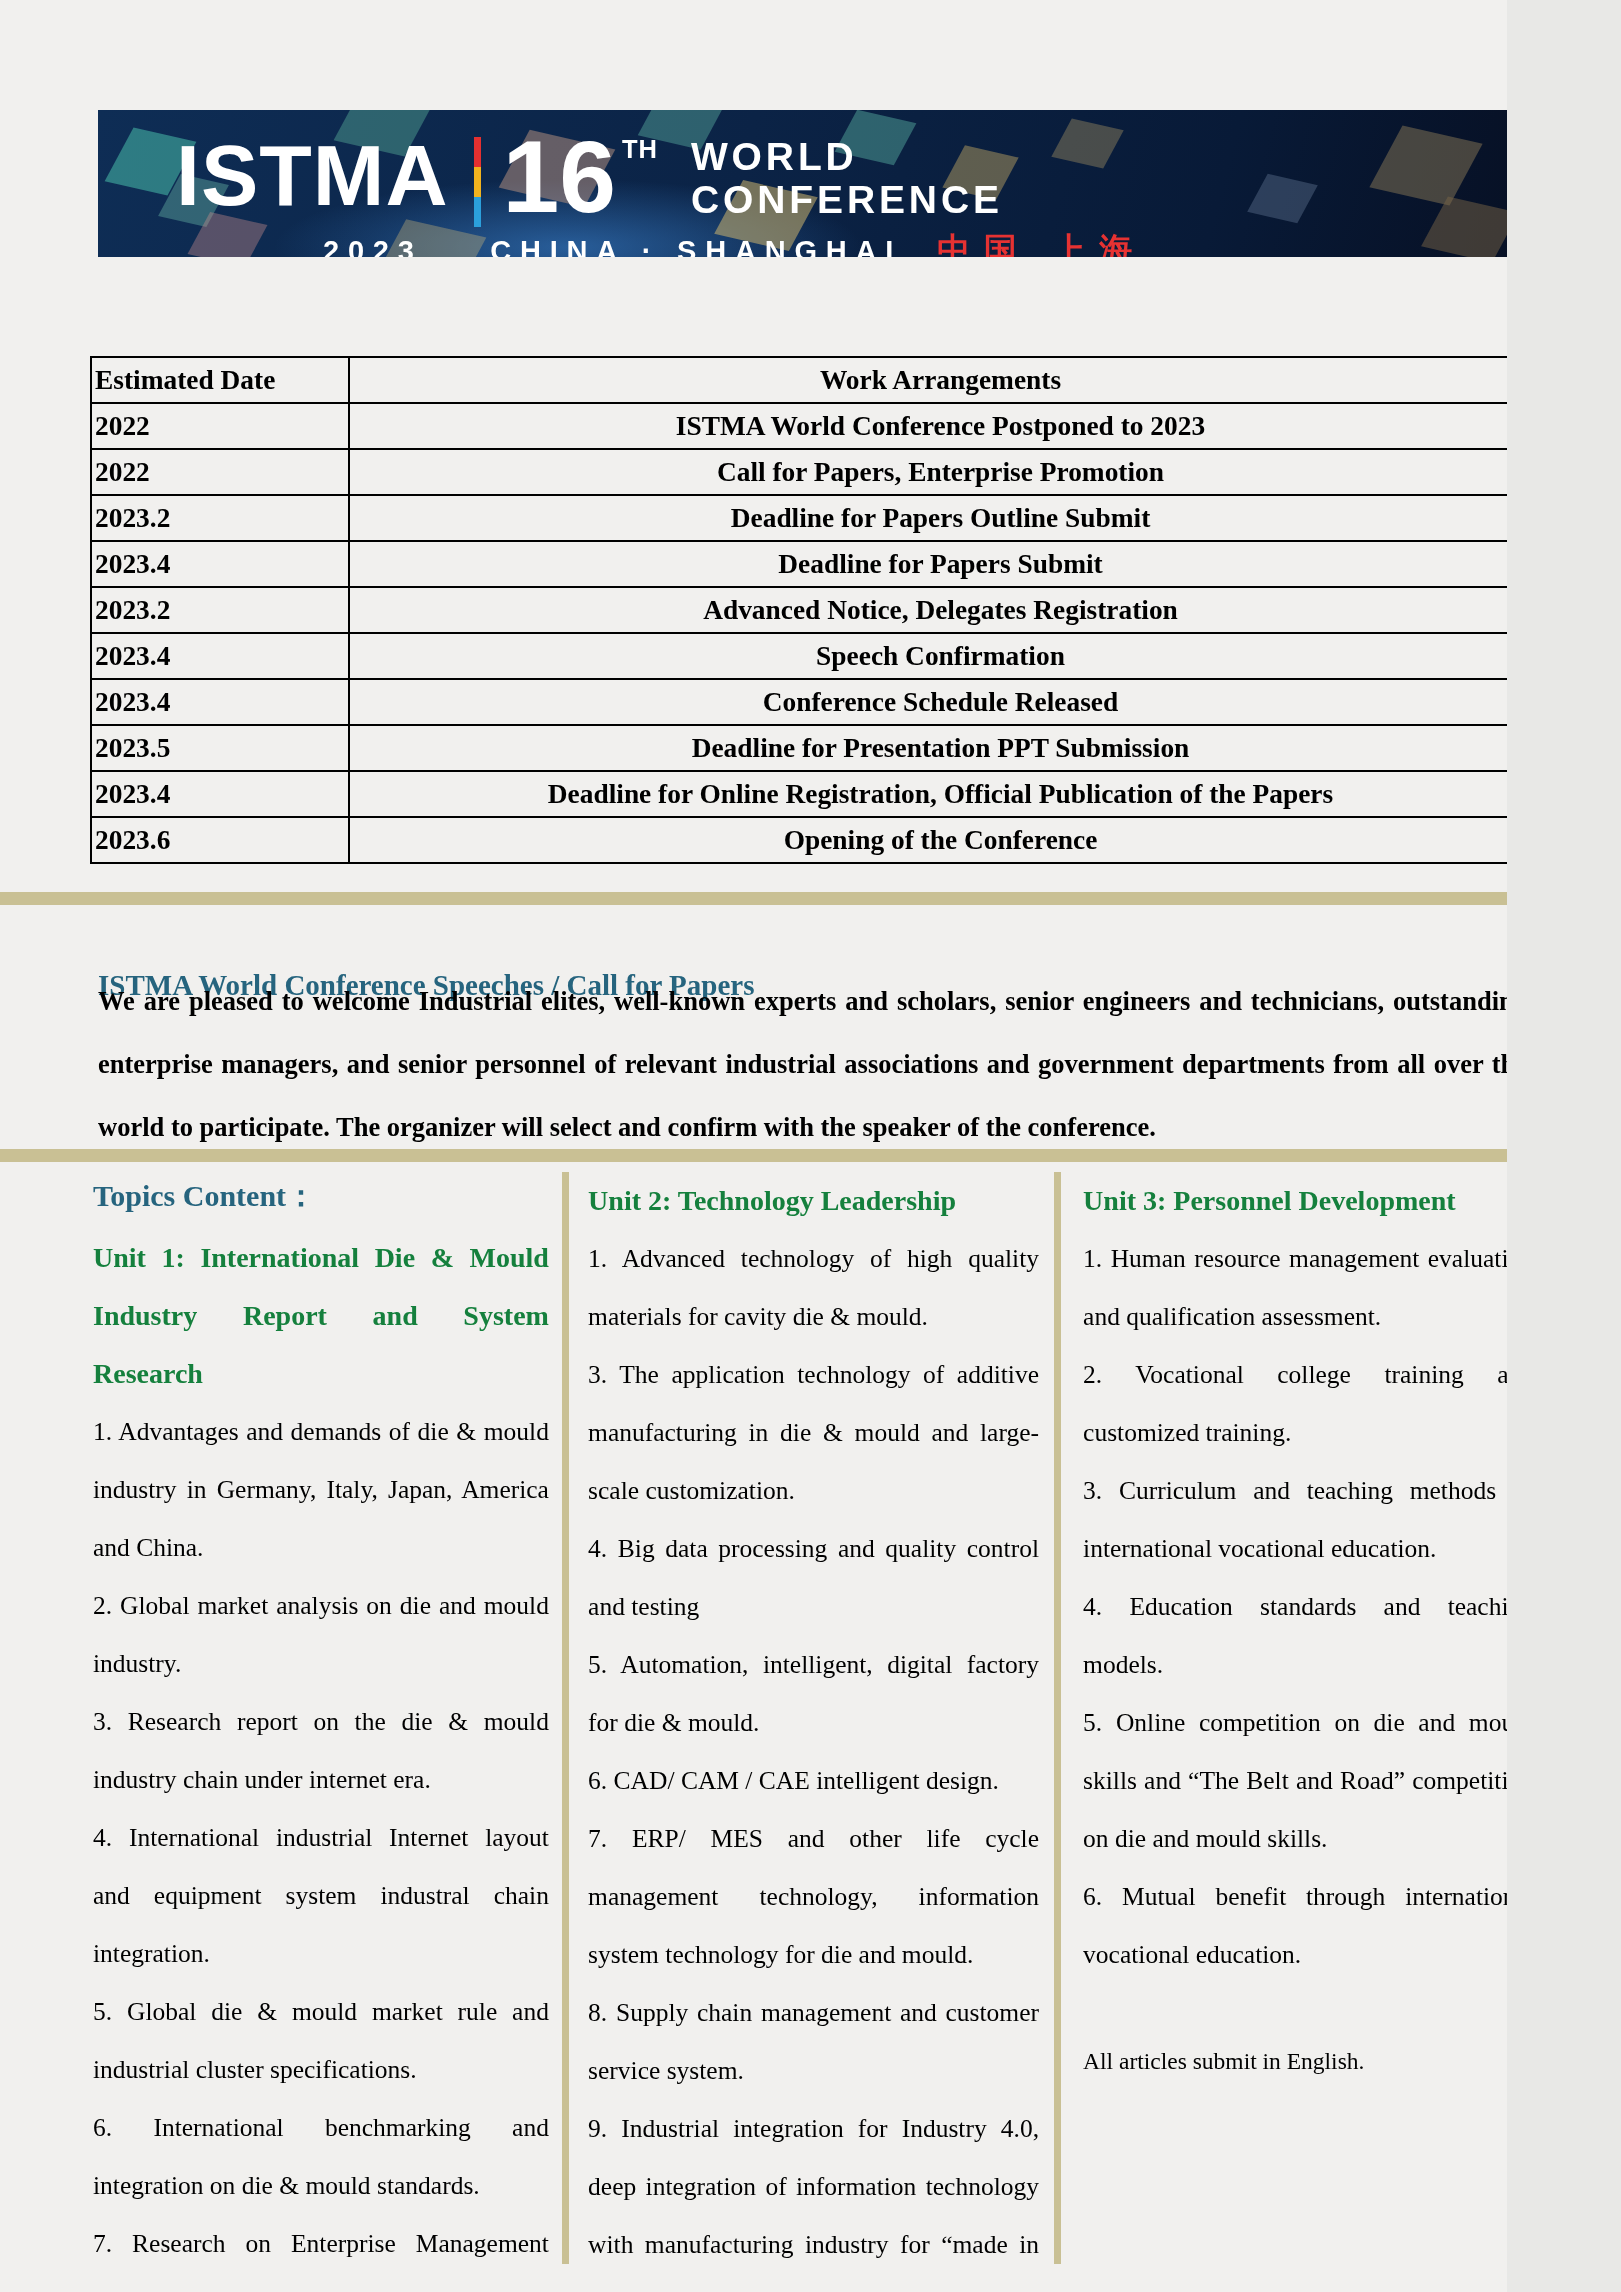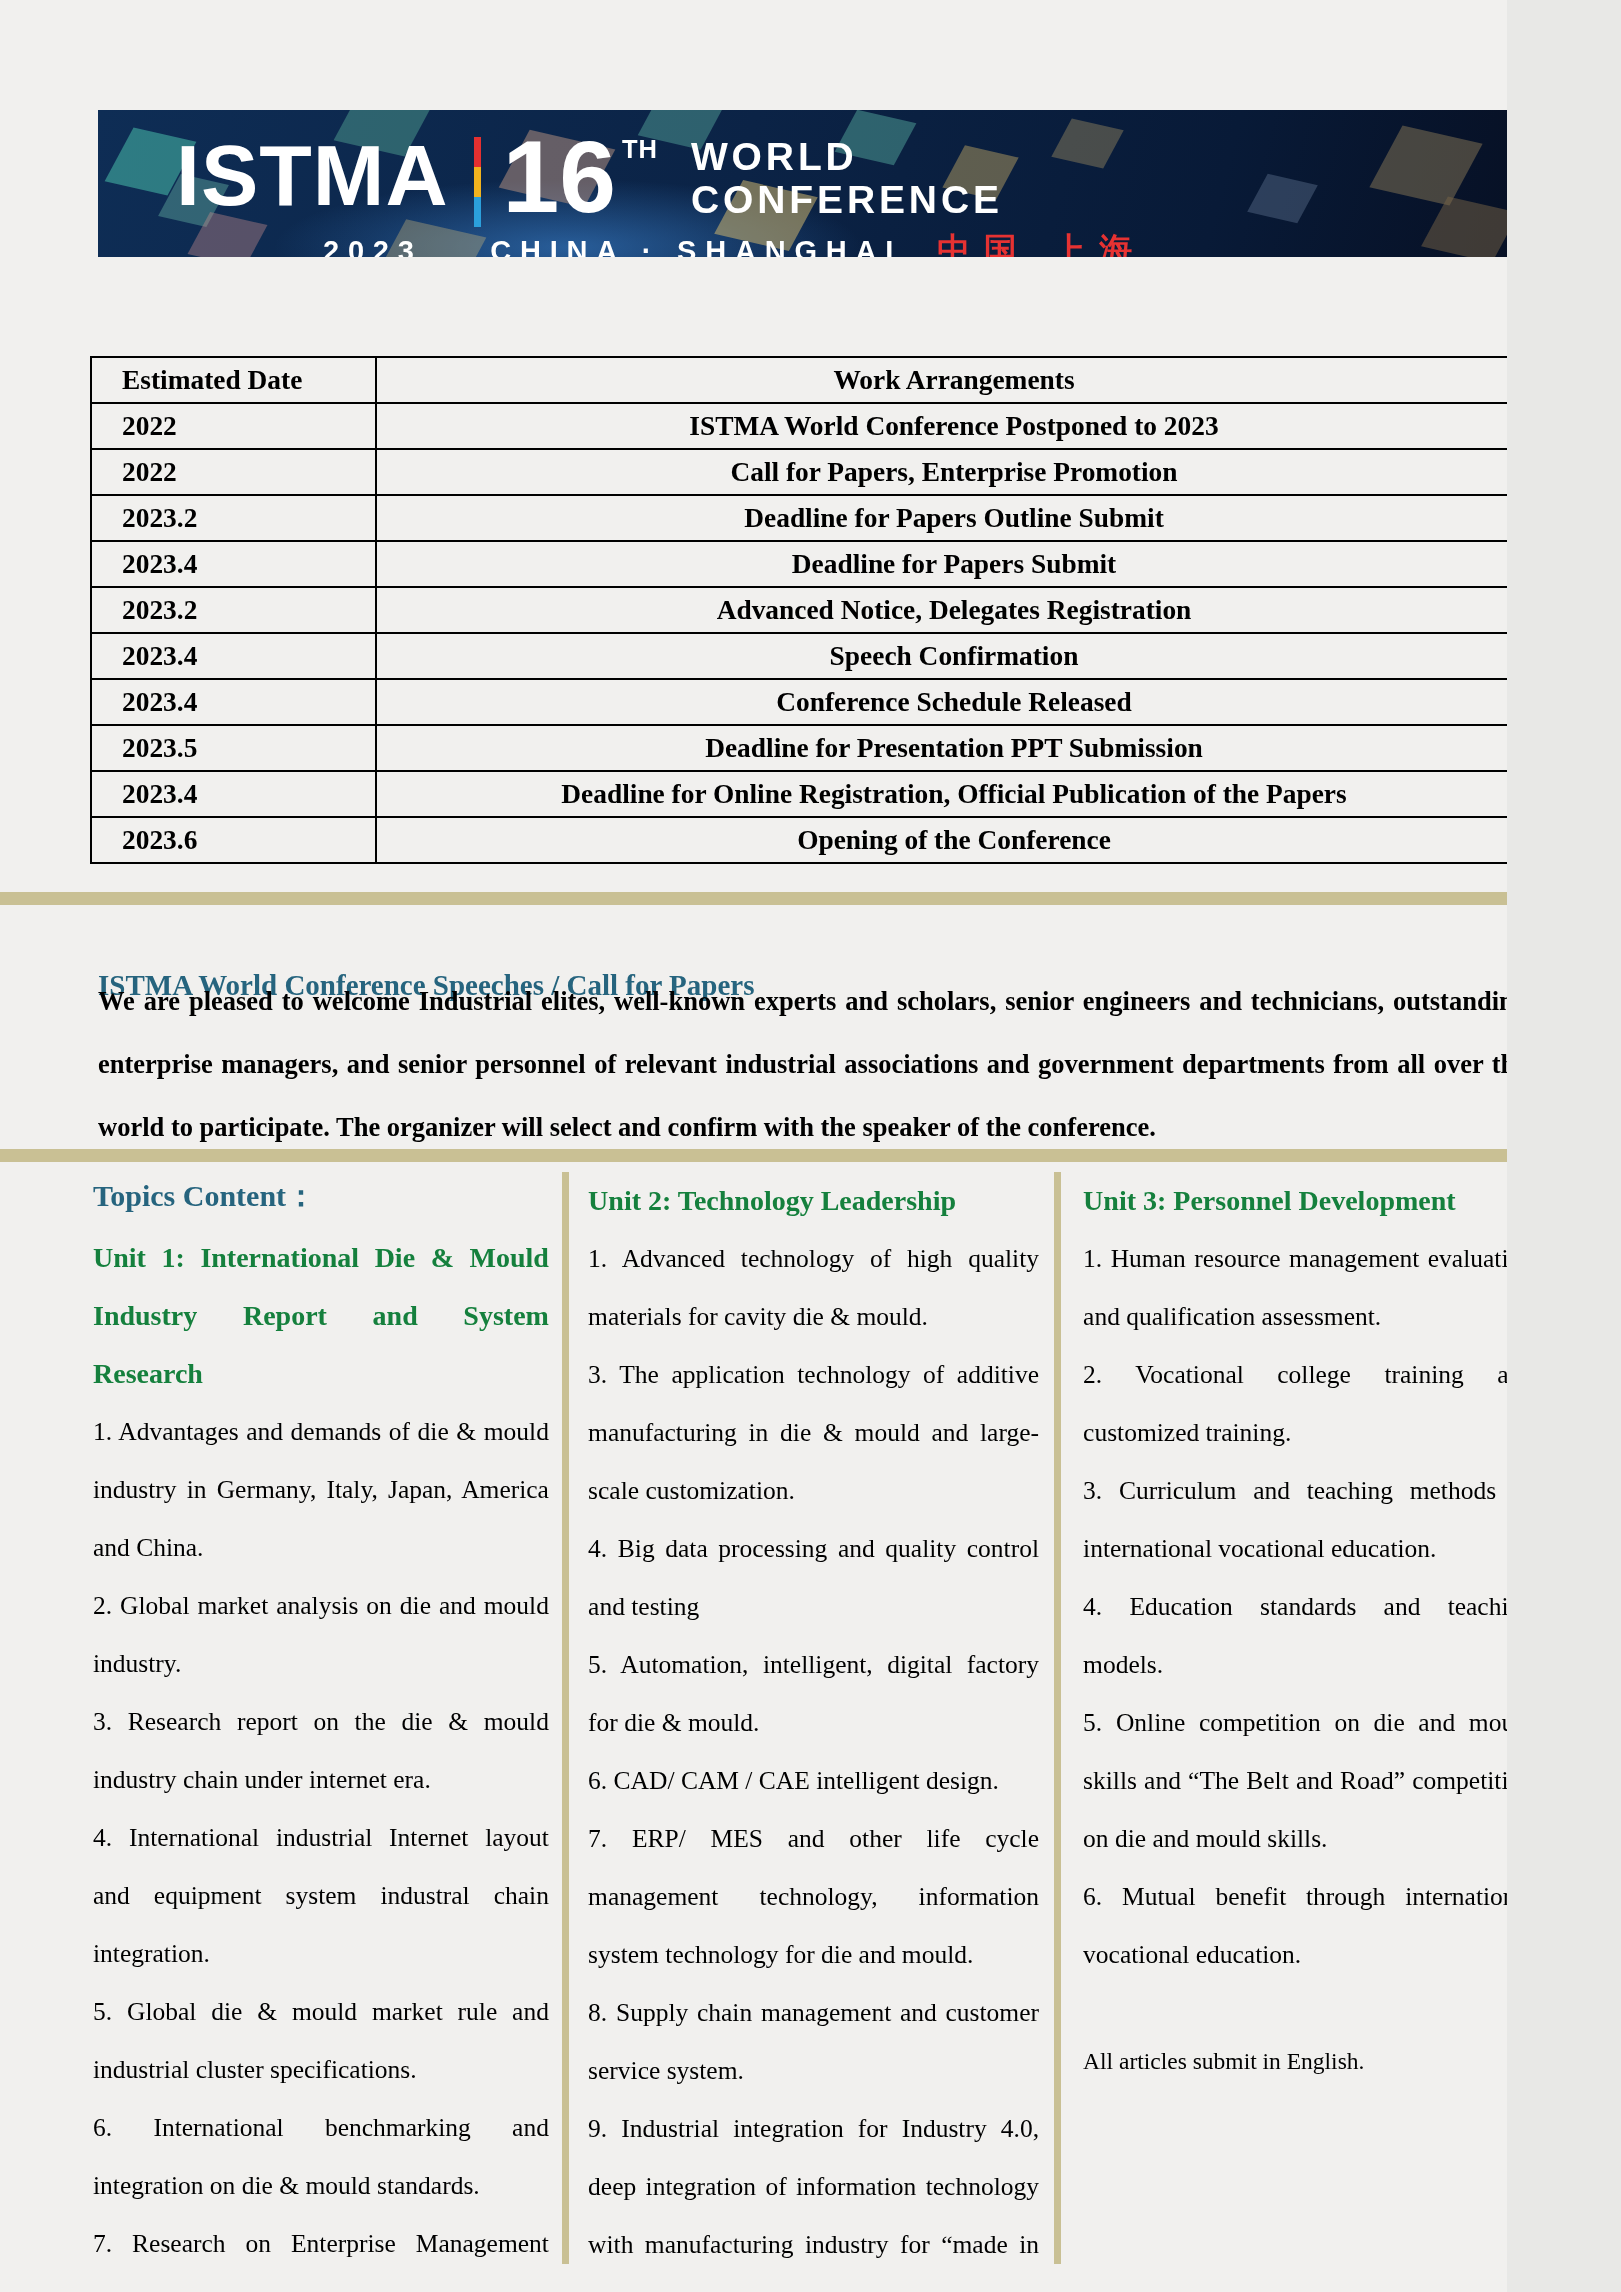--- a/index.html
+++ b/index.html
@@ -37,21 +37,21 @@
   .banner-sub{position:absolute;left:225px;top:118px;display:flex;align-items:baseline;}
   .sub-en{font-family:"Liberation Sans",sans-serif;font-weight:700;color:#fff;font-size:29px;letter-spacing:8.8px;white-space:pre;}
   .sub-cn{font-family:"Liberation Serif",serif;font-weight:700;color:#e63232;font-size:33px;margin-left:35px;letter-spacing:13.7px;white-space:pre;}
 
   
   .doc-title{position:absolute;left:98px;top:274px;font-size:30px;font-weight:700;color:#26647e;}
 
   
   .sched{position:absolute;left:90px;top:356px;width:1443px;border-collapse:collapse;}
   .sched th,.sched td{border:2px solid #000;font-size:27.4px;font-weight:700;height:44px;padding:0;}
-  .sched th:first-child,.sched td:first-child{width:253px;text-align:left;padding-left:30px;}
+  .sched th:first-child,.sched td:first-child{width:253px;text-align:left;padding-left:3px;}
   .sched th:last-child,.sched td:last-child{text-align:center;}
 
   
   .band{position:absolute;left:0;width:1621px;height:12.7px;background:#c9c094;}
   .band1{top:892px;}
   .band2{top:1149px;}
 
   
   .speech-head{position:absolute;left:98px;top:969px;font-size:29px;font-weight:700;color:#26647e;}
   .speech-para{position:absolute;left:98px;top:970px;width:1429px;font-size:26.5px;font-weight:700;line-height:63px;text-align:justify;}

